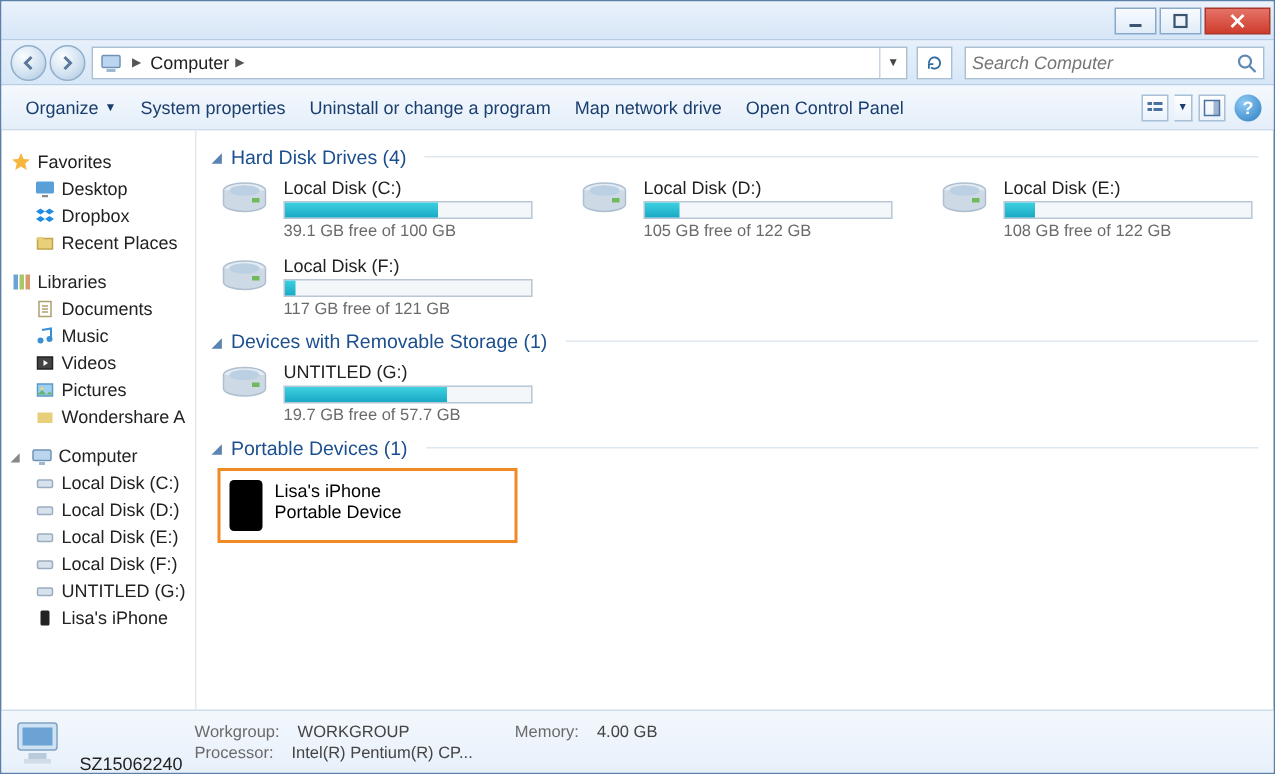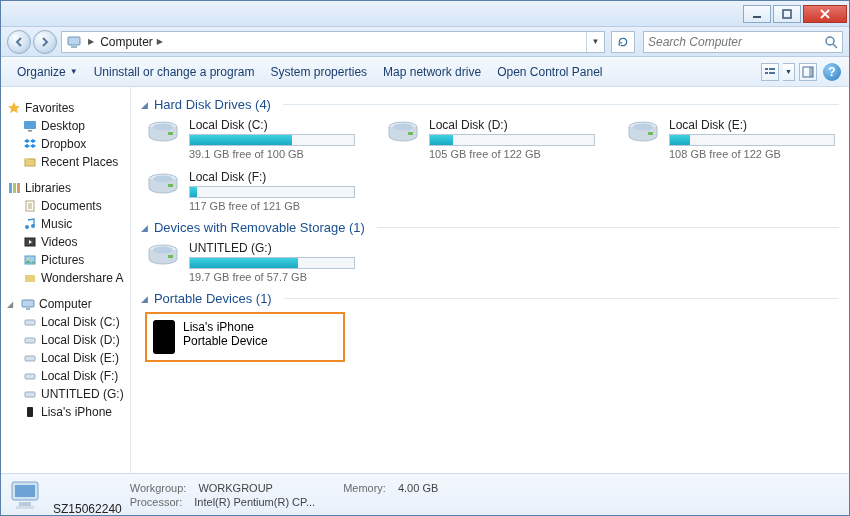--- a/index.html
+++ b/index.html
@@ -140,22 +140,22 @@
             <path d="M9 9 L13 13" stroke="#5e89b3" stroke-width="1.5"></path>
           </svg></span>
     </div>
   </div>
 
   <div class="toolbar">
     <div class="titem">
         <span>Organize</span>
         <span class="tri">▼</span>
       </div>
+    <div class="titem">System properties</div>
     <div class="titem">Uninstall or change a program</div>
-    <div class="titem">System properties</div>
     <div class="titem">Map network drive</div>
     <div class="titem">Open Control Panel</div>
     <div class="spacer"></div>
     <div class="ticon">
         <svg viewBox="0 0 12 12">
           <rect x="1" y="2" width="3" height="2" fill="#4a72a0"></rect>
           <rect x="5" y="2" width="6" height="2" fill="#4a72a0"></rect>
           <rect x="1" y="6" width="3" height="2" fill="#4a72a0"></rect>
           <rect x="5" y="6" width="6" height="2" fill="#4a72a0"></rect>
         </svg>

